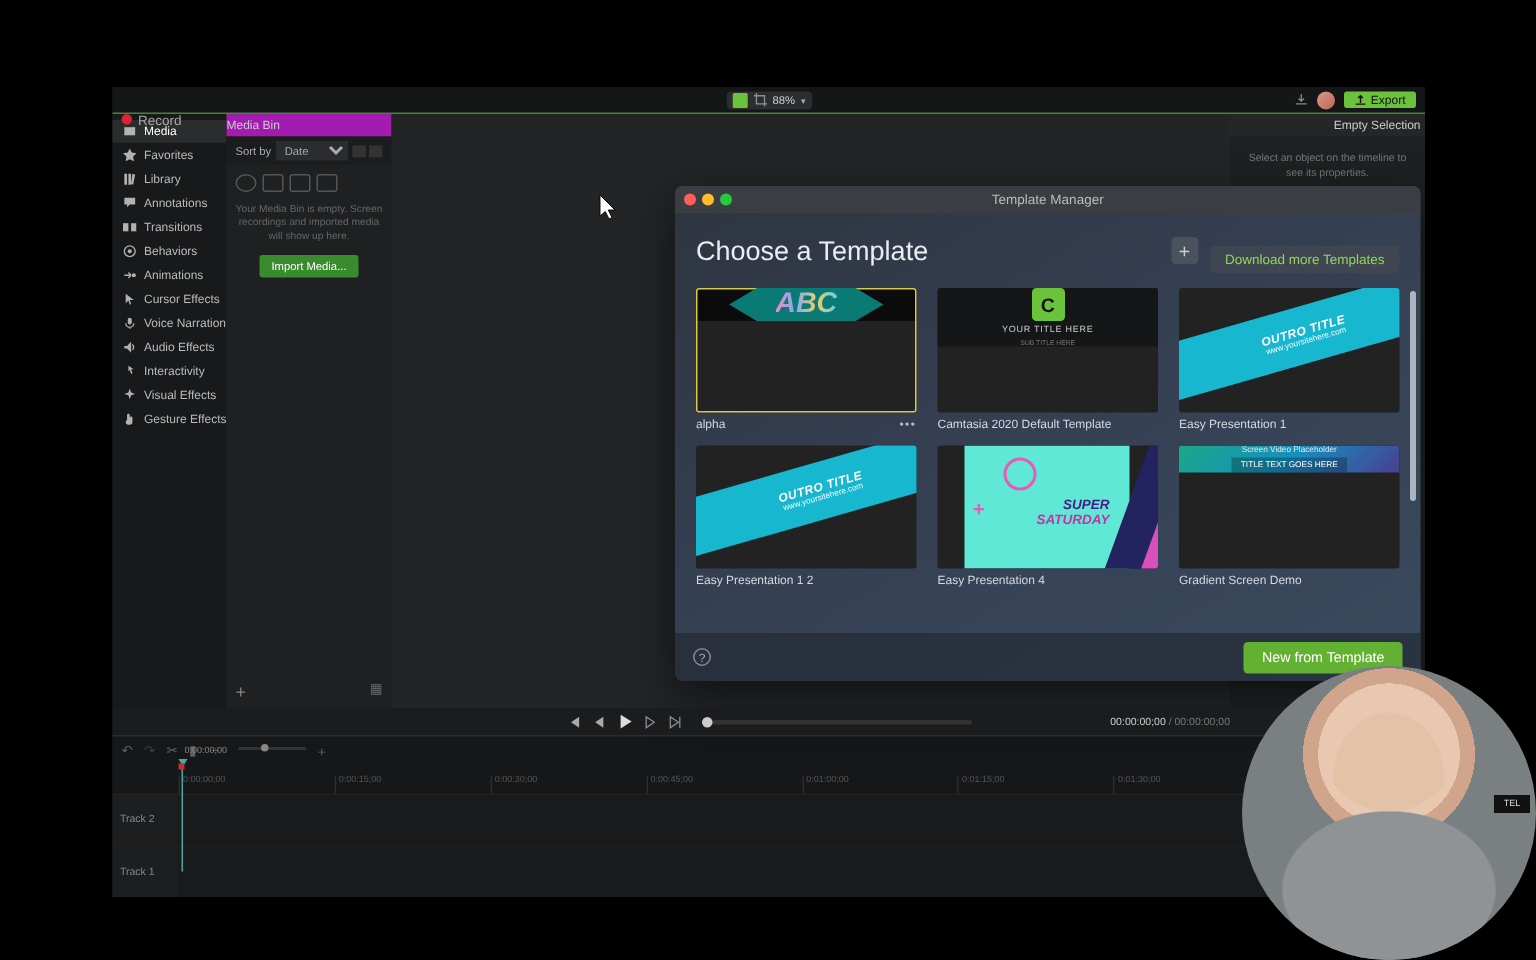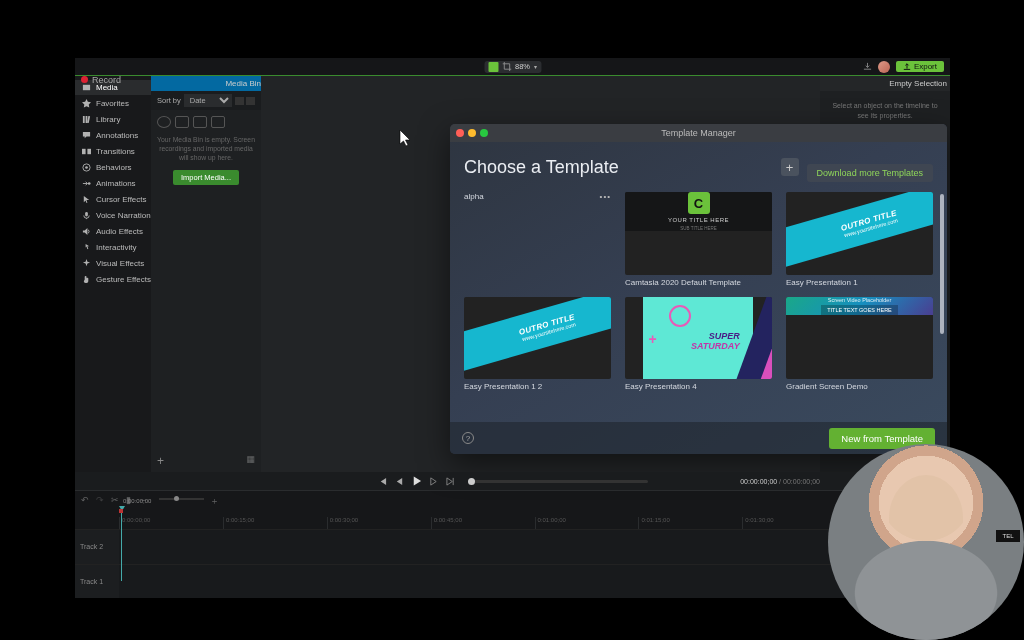--- a/index.html
+++ b/index.html
@@ -13,21 +13,21 @@
   .topbar .right { margin-left: auto; display: flex; align-items: center; gap: 6px; }
   .export-btn { background: #6bc23b; color: #111; padding: 1px 7px; border-radius: 2px; font-size: 8px; display: flex; align-items: center; gap: 3px; }
   .avatar-sm { width: 12px; height: 12px; border-radius: 50%; background: linear-gradient(135deg,#d98,#b65); }
   .topicon { width: 9px; height: 9px; opacity: .7; }
   .body { flex: 1; display: flex; min-height: 0; }
   .sidebar { width: 76px; background: #18191b; padding: 4px 0; display: flex; flex-direction: column; gap: 1px; }
   .side-item { display: flex; align-items: center; gap: 5px; padding: 3px 7px; font-size: 8px; color: #bbb; cursor: pointer; white-space: nowrap; }
   .side-item.active { background: #2a2c2e; color: #fff; }
   .side-ico { width: 9px; height: 9px; display: inline-block; opacity: .85; flex-shrink: 0; }
   .mediabin { width: 110px; background: #1e2022; display: flex; flex-direction: column; }
-  .mb-head { text-align: right; padding: 3px 0; font-size: 8px; color: #ccc; background: #0369a1; }
+  .mb-head { text-align: left; padding: 3px 0; font-size: 8px; color: #ccc; background: #a21caf; }
   .mb-sort { display: flex; align-items: center; padding: 3px 6px; gap: 3px; background: #1a1c1e; font-size: 7.5px; }
   .mb-sort select { background: #2a2c2e; color: #aaa; border: none; font-size: 7.5px; flex: 1; padding: 1px 2px; }
   .mb-view { display: flex; gap: 2px; }
   .mb-view span { width: 9px; height: 8px; background: #333; }
   .mb-icons { display: flex; gap: 4px; padding: 6px; justify-content: flex-start; }
   .mb-icons span { width: 14px; height: 12px; border: 1px solid #555; border-radius: 2px; }
   .mb-empty { font-size: 6.8px; color: #666; text-align: center; padding: 2px 6px; line-height: 1.3; }
   .import-btn { background: #3a8b2e; color: #fff; margin: 6px auto; padding: 3px 8px; font-size: 7.5px; border-radius: 2px; cursor: pointer; }
   .mb-foot { margin-top: auto; display: flex; padding: 4px 6px; }
   .mb-add { font-size: 12px; color: #888; }
@@ -269,20 +269,27 @@
           </div>
           <div class="modal-title">Template Manager</div>
         </div>
         <div class="modal-head">
           <h1>Choose a Template</h1>
           <div class="add-tpl">+</div>
           <div class="dl-more">Download more Templates</div>
         </div>
         <div class="grid" id="grid">
             <div class="card selected">
+              <div class="thumb">
+                <div class="t-alpha">
+                  <div class="hex">
+                    <span class="abc">ABC</span>
+                  </div>
+                </div>
+              </div>
               <div class="card-label">
                 <span>alpha</span>
                 <span class="more-dots">•••</span>
               </div>
             </div>
             <div class="card">
               <div class="thumb">
                 <div class="t-cam">
                   <div class="logo">C</div>
                   <div class="yt">YOUR TITLE HERE</div>

